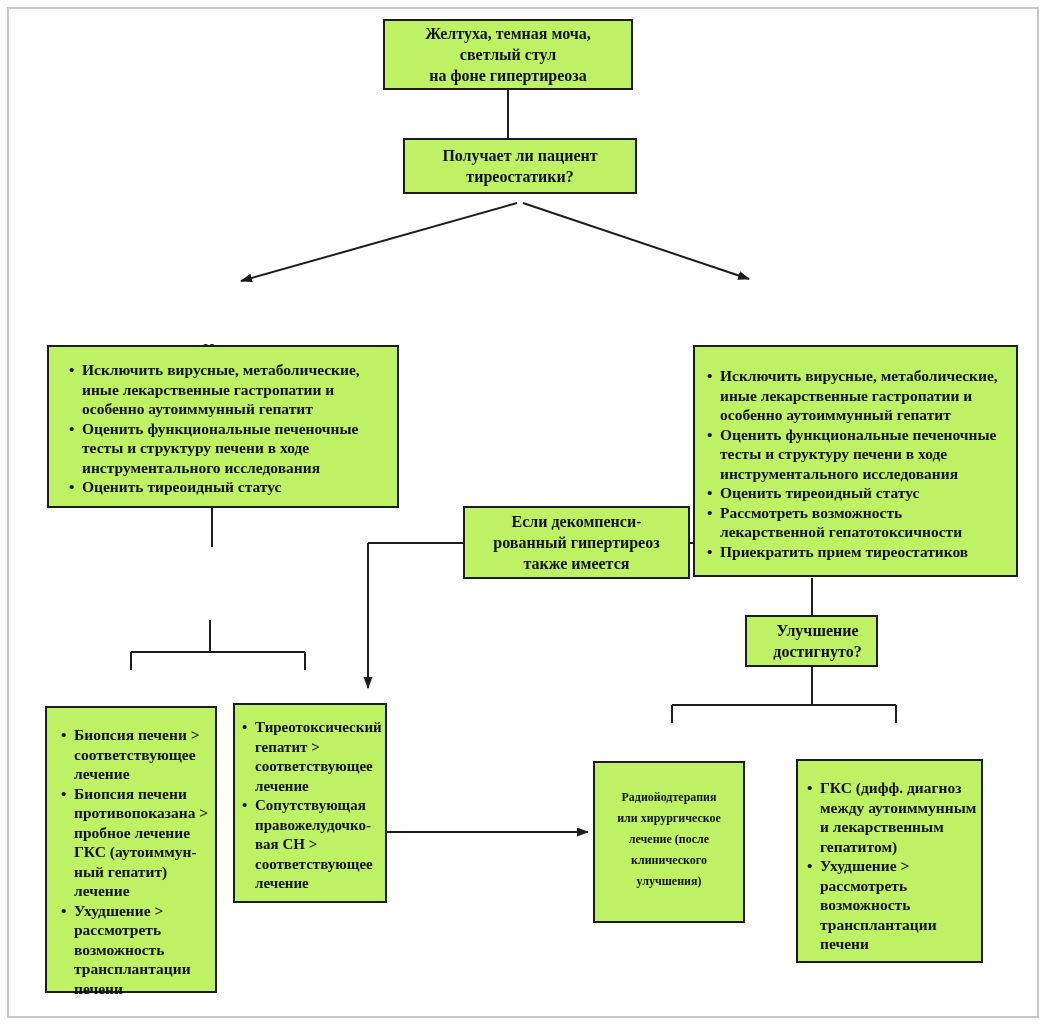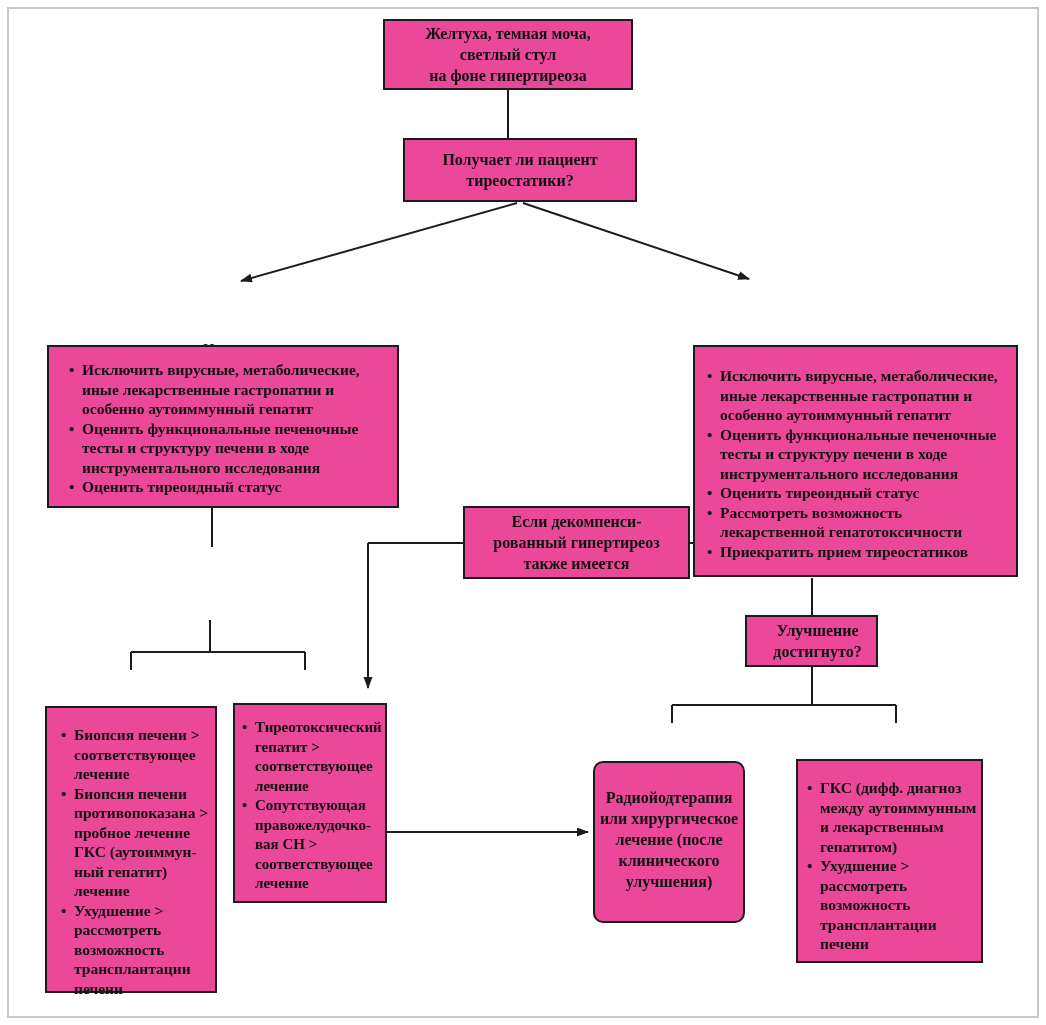--- a/index.html
+++ b/index.html
@@ -34,55 +34,54 @@
     stroke-width:2;
     fill:none;
   }
   svg.connectors marker path{
     fill:var(--line-color);
     stroke:none;
   }
   .node{
     position:absolute;
     box-sizing:border-box;
-    background:#ec4899;
+    background:#bef264;
     border:2px solid var(--line-color);
     color:var(--text-color);
     font-weight:700;
   }
   .center-text{
     display:flex;
     align-items:center;
     justify-content:center;
     text-align:center;
     white-space:pre;
     font-size:16px;
     line-height:21px;
   }
   .top-text{
     display:flex;
     align-items:flex-start;
     justify-content:center;
     text-align:center;
     white-space:pre;
-    font-size:16px;
+    font-size:12px;
     line-height:21px;
-    border-radius:10px;
   }
   .bullets{
     font-size:15.5px;
     line-height:19.5px;
   }
   .bullet-item{display:flex;}
   .bullet{flex:none;width:13px;}
   .bullet-text{white-space:pre;}
 
   
   .n-start   {left:383px;top:19px; width:250px;height:71px;}
-  .n-q1      {left:403px;top:138px;width:234px;height:64px;}
+  .n-q1      {left:403px;top:138px;width:234px;height:56px;}
   .n-noact   {left:47px; top:345px;width:352px;height:163px;padding:13px 4px 0 20px;}
   .n-yesact  {left:693px;top:345px;width:325px;height:232px;padding:19px 2px 0 12px;}
   .n-ifdec   {left:463px;top:506px;width:227px;height:73px;}
   .n-qdec    {left:115px;top:547px;width:190px;height:73px;}
   .n-qimp    {left:745px;top:615px;width:133px;height:52px;padding-left:12px;}
   .n-biopsy  {left:45px; top:706px;width:172px;height:287px;padding:17px 2px 0 14px;}
   .n-thyro   {left:233px;top:703px;width:154px;height:200px;padding:13px 2px 0 7px;font-size:15px;}
   .n-radio   {left:593px;top:761px;width:152px;height:162px;padding-top:24px;}
   .n-gks     {left:796px;top:759px;width:187px;height:204px;padding:17px 2px 0 9px;}
 

